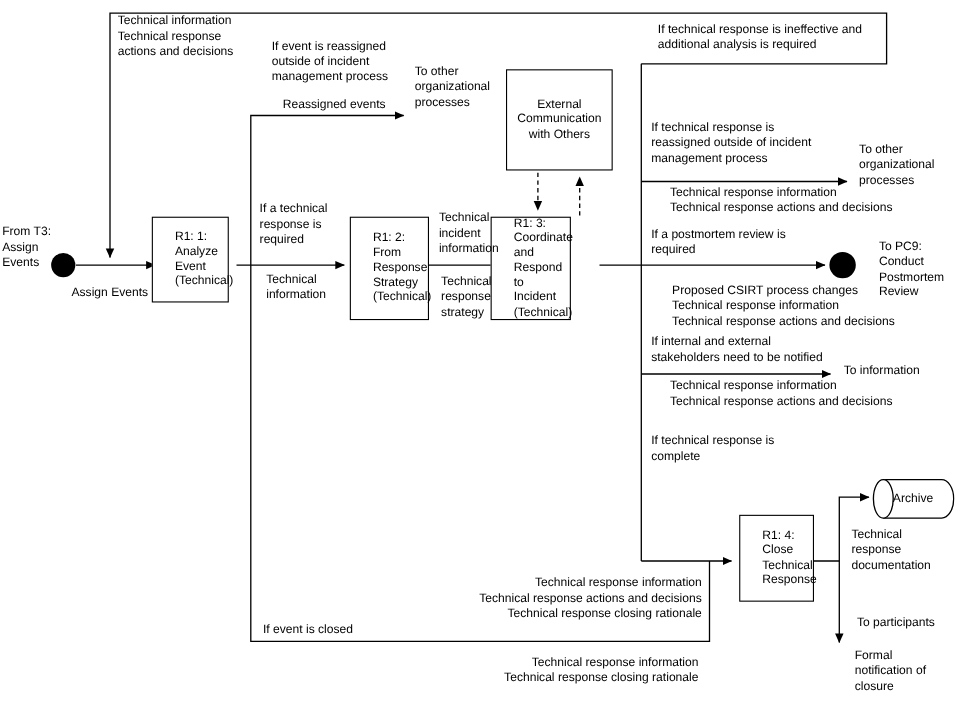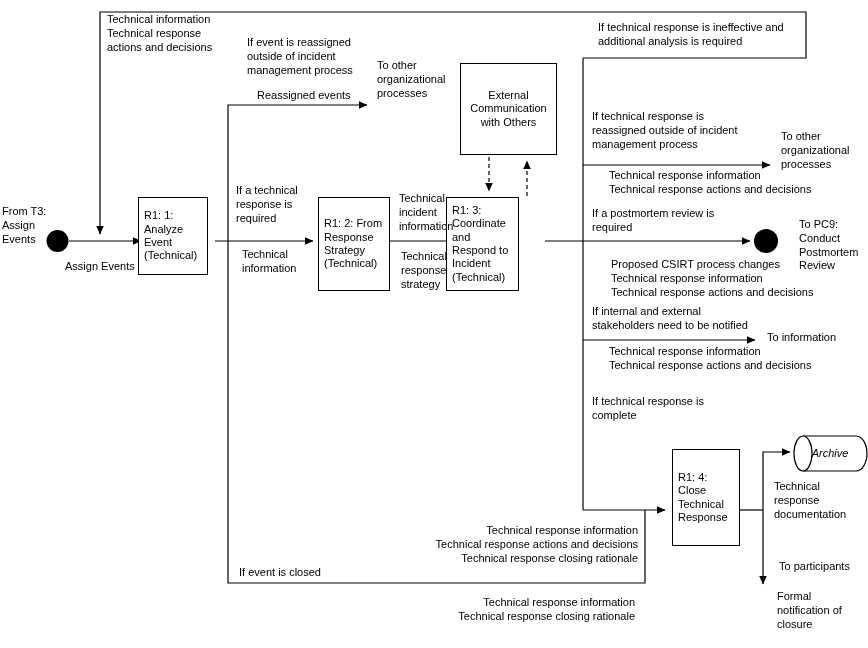--- a/index.html
+++ b/index.html
@@ -6,24 +6,24 @@
   .canvas {
     position:relative; width:868px; height:648px; background:#ffffff;
     font-family:"Liberation Sans", sans-serif; font-size:11px; color:#000;
     overflow:hidden;
   }
   svg.layer { position:absolute; left:0; top:0; }
   .lbl {
     position:absolute; white-space:pre-line; line-height:1.25; color:#000;
   }
   .lbl.right { text-align:right; }
-  .lbl.center { text-align:center;font-style:italic; }
+  .lbl.center { text-align:center; }
   .box {
     position:absolute; border:1.3px solid #000; background:#fff;
-    display:flex; align-items:center; padding:2px 5px; box-sizing:border-box;
+    display:flex; align-items:center; padding:2px 20px; box-sizing:border-box;
   }
   .box.center { justify-content:center; }
   .box.center .boxtext { text-align:center; }
   .boxtext { white-space:pre-line; line-height:1.22; }
 </style>
 </head>
 <body>
 
 <div class="canvas">
 
@@ -78,21 +78,21 @@
 and
 Respond to
 Incident
 (Technical)</span>
   </div>
   <div class="box center" style="left:460px;top:63px;width:97px;height:92px">
     <span class="boxtext">External
 Communication
 with Others</span>
   </div>
-  <div class="box" style="left:672px;top:449px;width:68px;height:97px">
+  <div class="box" style="left:672px;top:468px;width:68px;height:79px">
     <span class="boxtext">R1: 4:
 Close
 Technical
 Response</span>
   </div>
 
   <div class="lbl" style="left:2px;top:205px">From T3:
 Assign
 Events</div>
   <div class="lbl" style="left:65px;top:260px">Assign Events</div>

